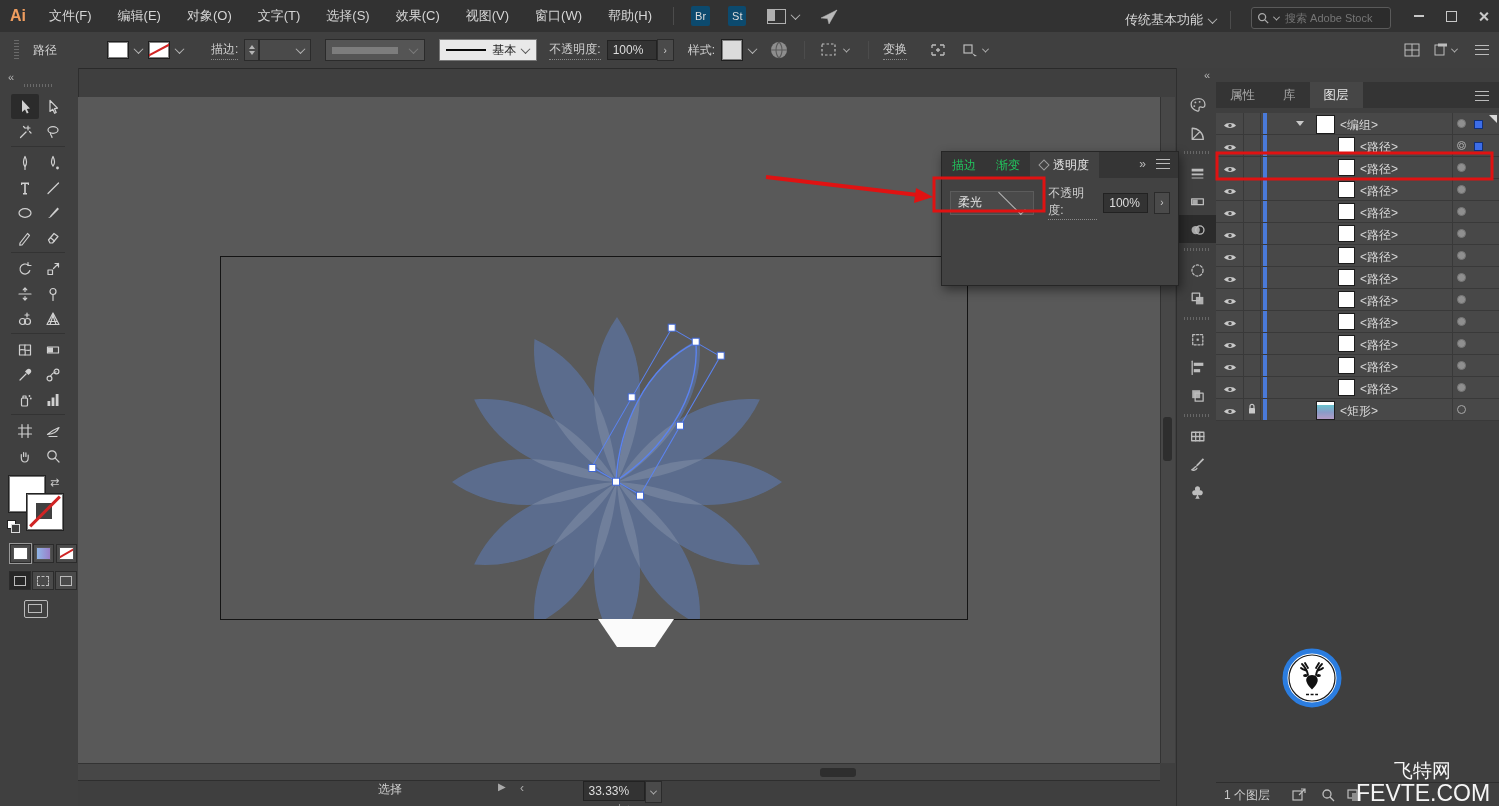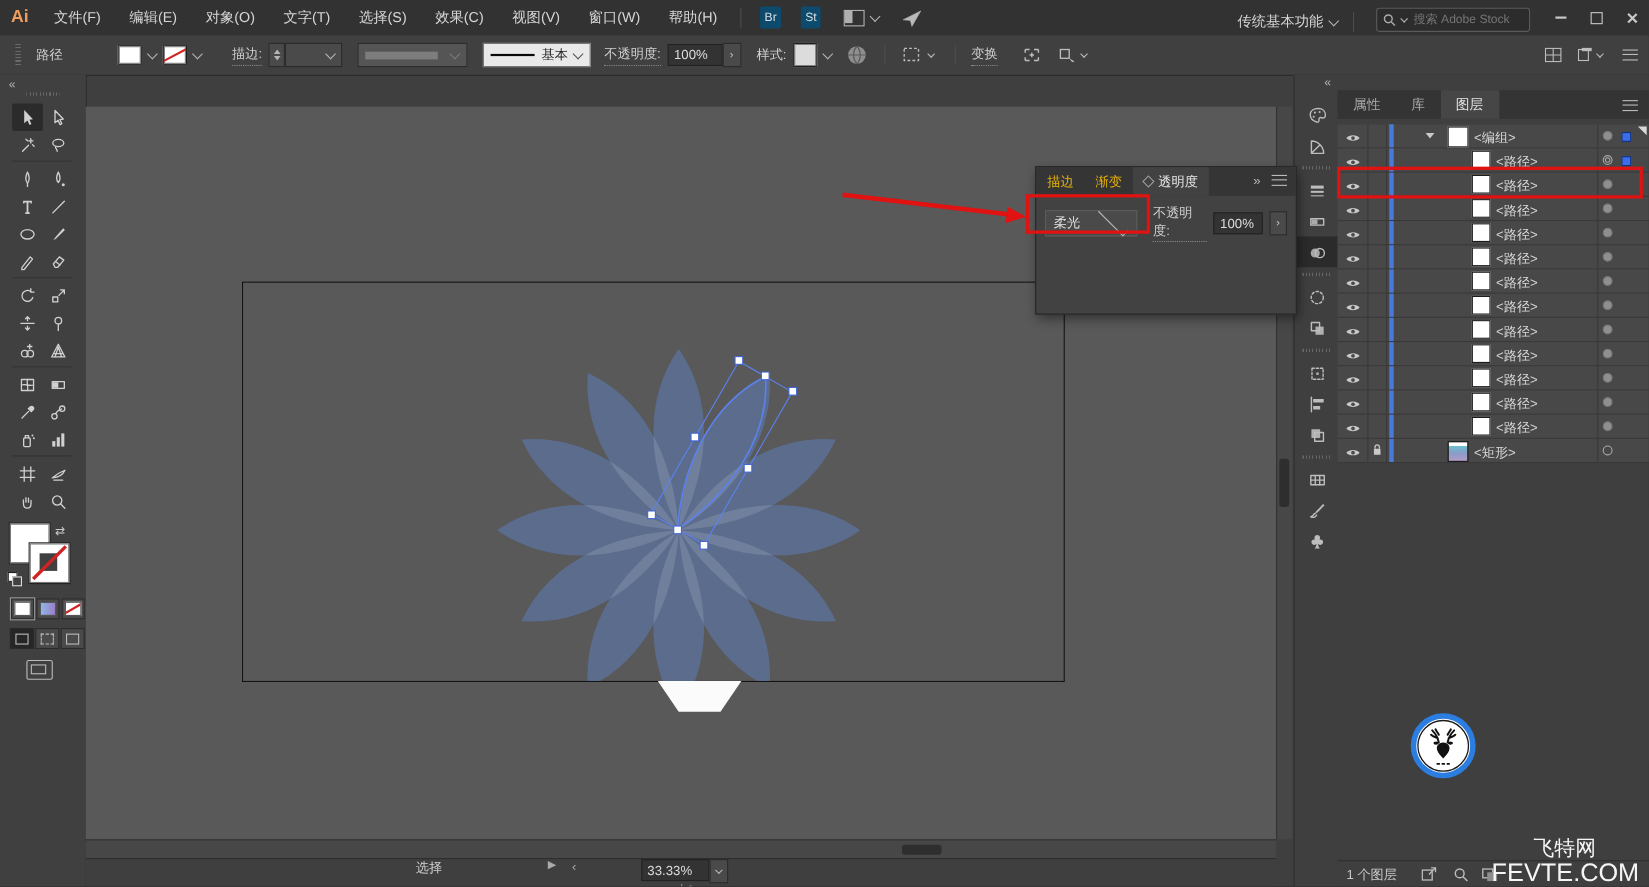--- a/index.html
+++ b/index.html
@@ -138,21 +138,21 @@
   .lrow .target.double:after{content:"";position:absolute;left:1.2px;top:1.2px;width:4.6px;height:4.6px;border:1px solid #a8a8a8;border-radius:50%;box-sizing:border-box;}
   .lrow .bluesq{position:absolute;left:258px;top:7px;width:7px;height:7px;background:#3d6de8;border:1px solid #10307a;}
   #lp-resize-nub{position:absolute;right:2px;top:47px;width:0;height:0;border-left:8px solid transparent;border-top:8px solid #d8d8d8;}
   #lp-footer{position:absolute;left:0;top:714px;width:283px;height:24px;border-top:1px solid #2e2e2e;background:#3f3f3f;display:flex;align-items:center;color:#c9c9c9;}
   #lp-count{margin-left:8px;}
   .fico{margin-left:22px;display:flex;}
   #deer-badge{position:absolute;left:64px;top:578px;}
   
   #tp{left:941px;top:151px;width:236px;height:133px;background:#424242;border:1px solid #262626;box-shadow:2px 4px 10px rgba(0,0,0,.45);}
   #tp-head{height:26px;background:#353535;display:flex;align-items:flex-end;}
-  .tp-tab{padding:0 10px;height:26px;line-height:26px;color:#eab308;}
+  .tp-tab{padding:0 10px;height:26px;line-height:26px;color:#22c55e;}
   .tp-tab.active{background:#424242;color:#e6e6e6;display:flex;align-items:center;gap:5px;}
   .cycle-diamond{width:6px;height:6px;border:1px solid #9d9d9d;transform:rotate(45deg);}
   #tp-head-icons{margin-left:auto;display:flex;align-items:center;gap:10px;margin-right:8px;margin-bottom:7px;color:#bbb;}
   #tp-body{padding:7px 8px 0 8px;position:relative;}
   #blend-dd{display:flex;align-items:center;width:86px;height:22px;background:#4a4a4a;border:1px solid #5c5c5c;color:#e2e2e2;}
   #blend-dd span{margin-left:7px;flex:1;}
   #tp-row1{display:flex;align-items:center;gap:6px;}
   #tp-op-label{color:#cfcfcf;margin-left:8px;border-bottom:1px dotted #8a8a8a;}
   #tp-row2{display:flex;margin-top:11px;}
   #tp-thumb1{width:46px;height:46px;background:#fff;border:1px solid #1c1c1c;margin-left:3px;}

